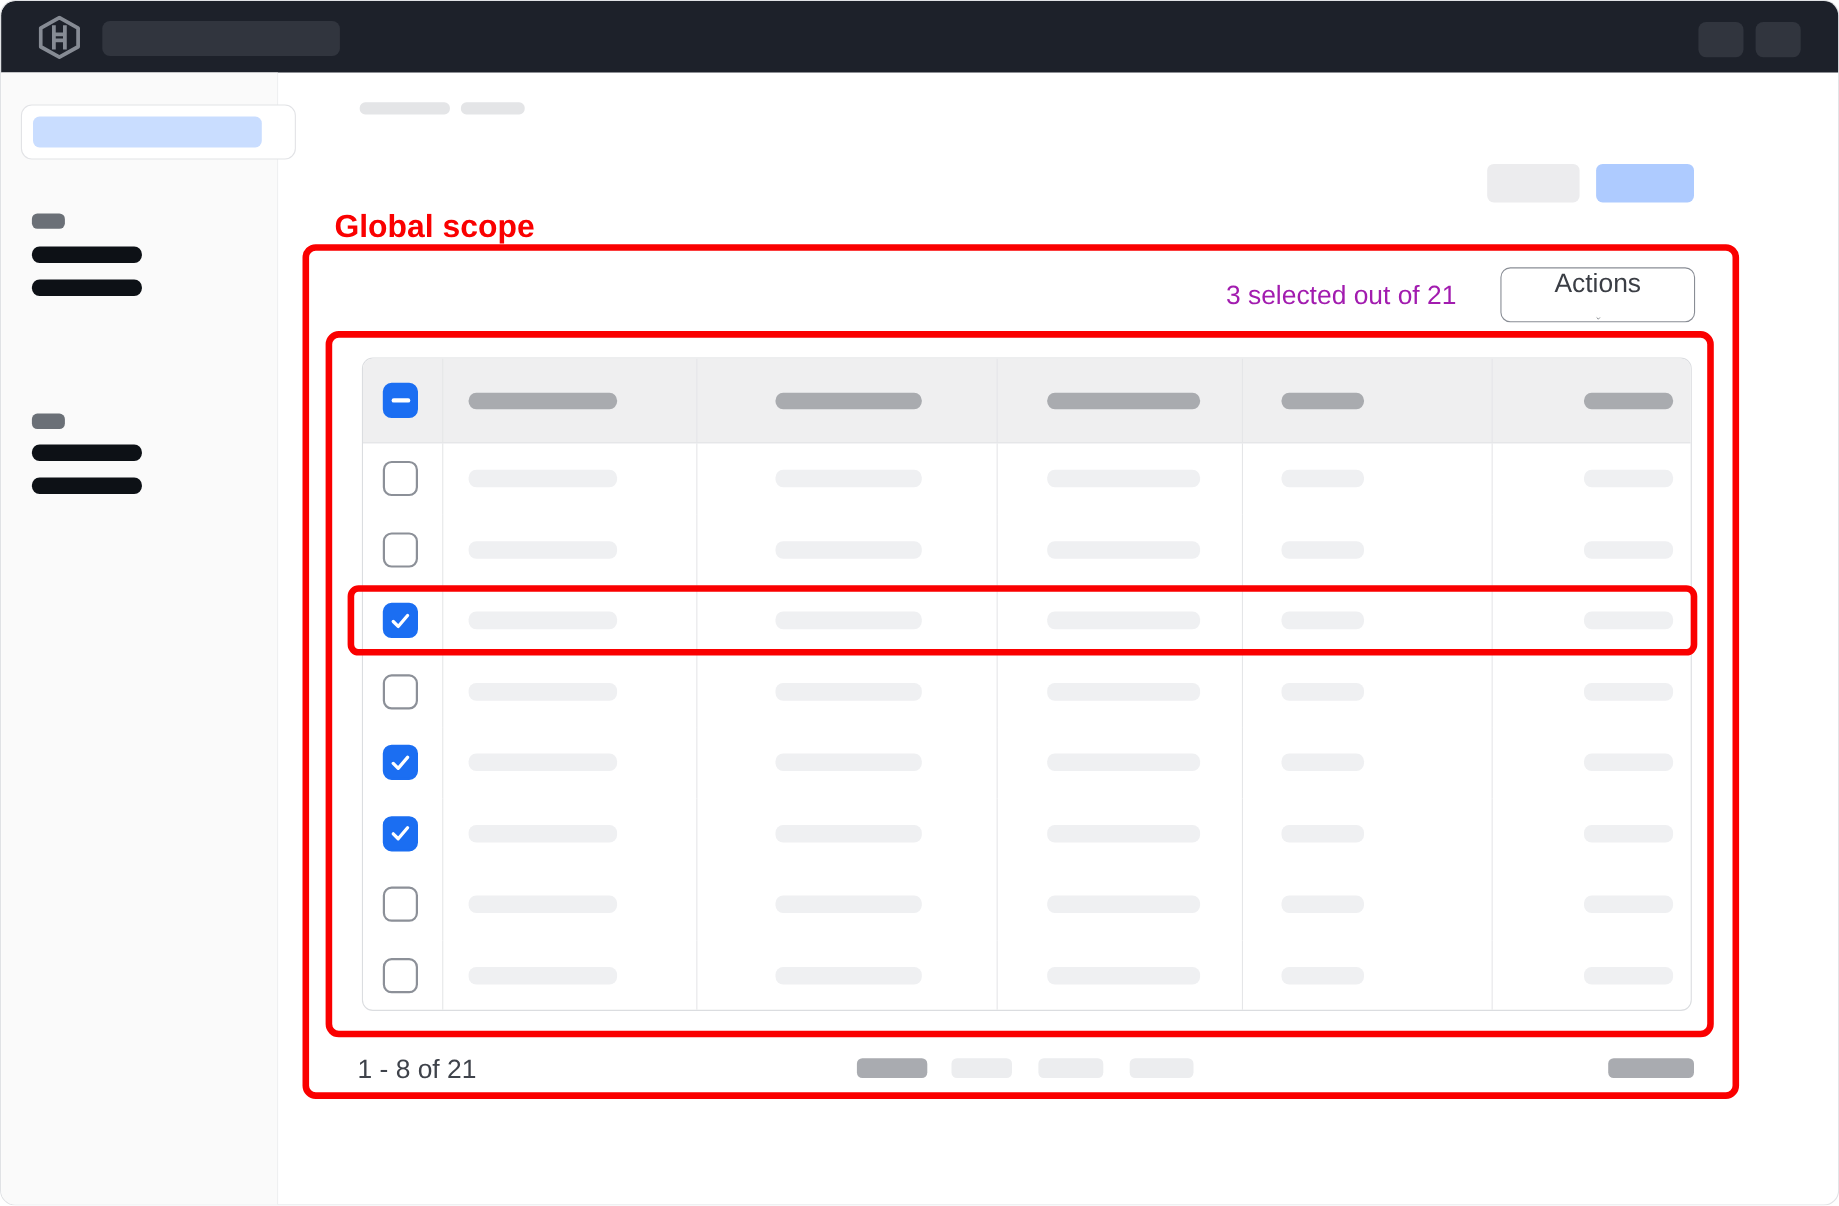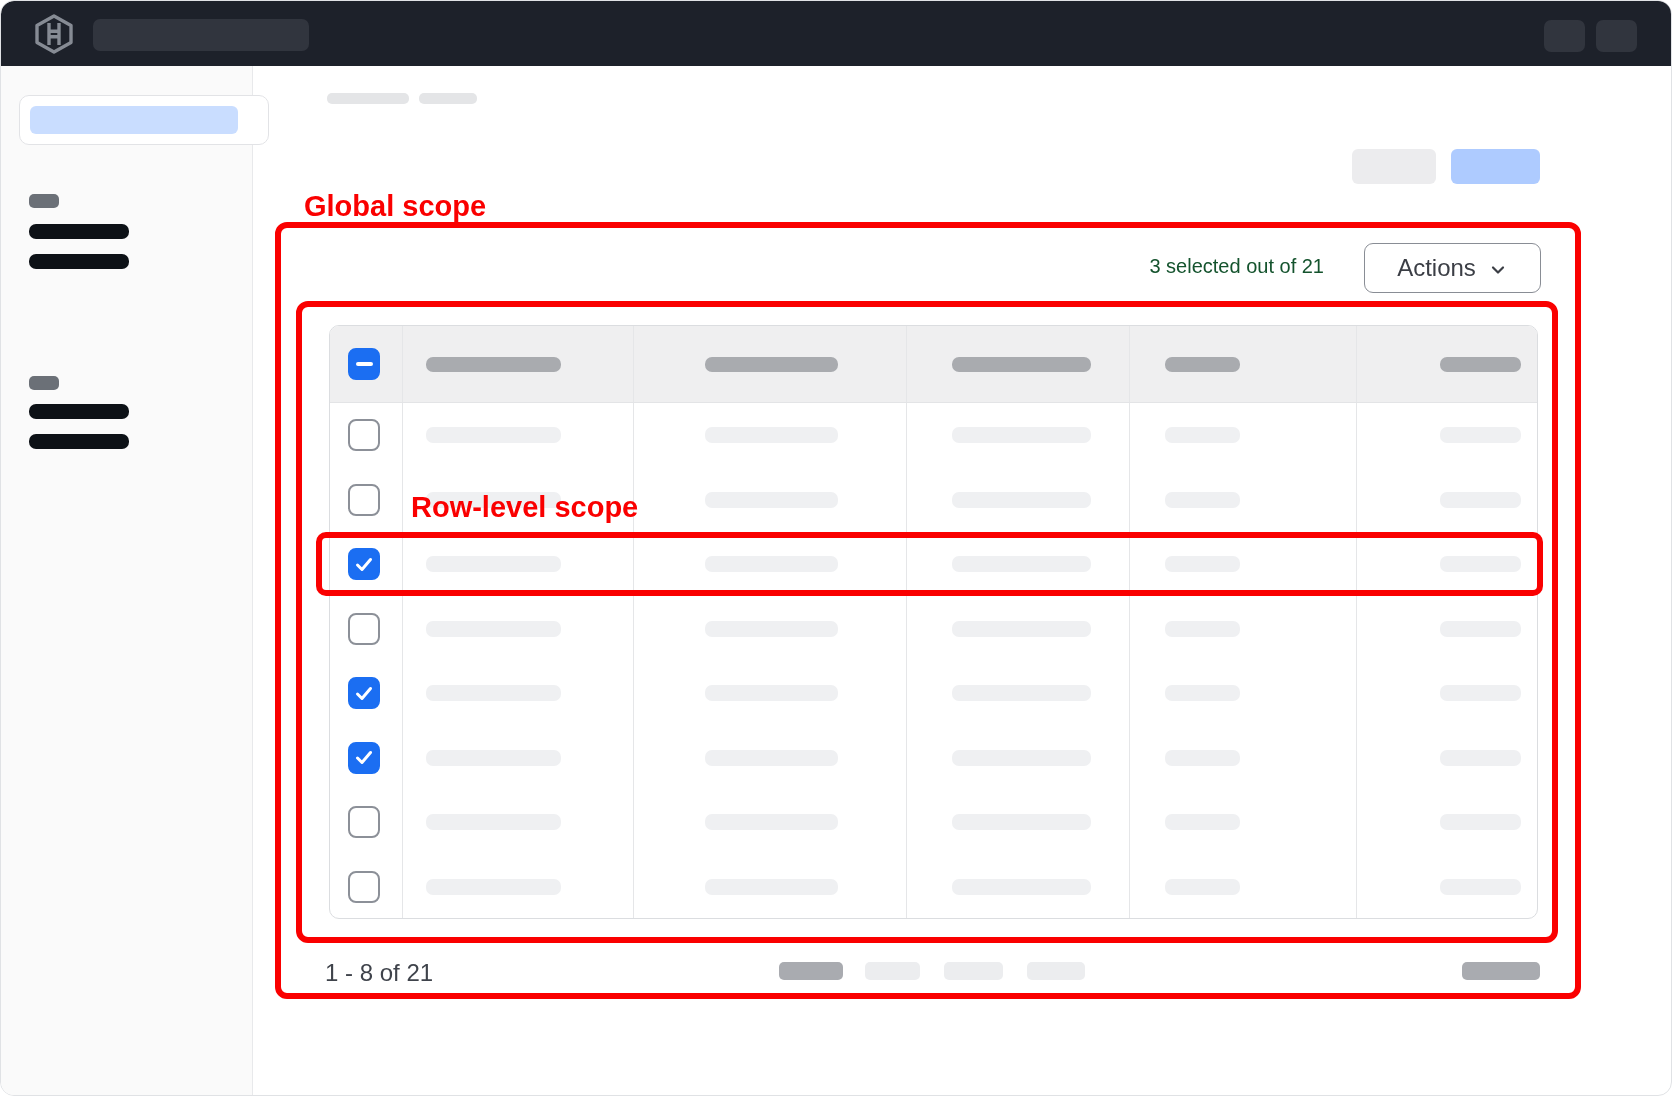--- a/index.html
+++ b/index.html
@@ -38,25 +38,25 @@
   .ann-label { position:absolute; color:#fa0000; font-weight:700; font-size:29px; line-height:34px; z-index:30; }
   .ann-label.global { left:287px; top:188px;margin-left:16px; }
   .ann-label.page   { left:313px; top:257px; }
   .ann-label.rowlvl { left:410px; top:489px; }
   .ann-box { position:absolute; border:6px solid #fa0000; z-index:25; pointer-events:none; }
   .ann-box.global { left:274px; top:221px;  width:1306px; height:777px; border-radius:12px; }
   .ann-box.page   { left:295px; top:300px;  width:1262px; height:642px; border-radius:12px; }
   .ann-box.rowlvl { left:315px; top:531px;  width:1227px; height:64px;  border-radius:10px; }
 
   
-  .sel-summary { position:absolute; top:254px; right:347px; font-size:20px; color:#14532d; }
+  .sel-summary { position:absolute; top:254px; right:347px; font-size:24px; color:#a21caf; }
   .actions-btn { position:absolute; left:1363px; top:242px; width:177px; height:50px;
                  background:#fff; border:1px solid #898d95; border-radius:9px;
                  display:flex; align-items:center; justify-content:center; gap:12px;
-                 font-size:24px; color:#3b3e45; cursor:pointer; }
+                 font-size:24px; color:#3b3e45; cursor:pointer;flex-direction:column; }
   .actions-btn svg { margin-top:3px; }
 
   
   .table { position:absolute; left:328px; top:324px; width:1209px; height:594px;
            border:1px solid #dbdde0; border-radius:10px; overflow:hidden; background:#fff; }
   .trow { display:grid; grid-template-columns:72px 231px 273px 223px 227px 183px; align-items:center; }
   .thead { height:77px; background:#efeff0; border-bottom:1px solid #e3e4e6; }
   .tbody { display:flex; flex-direction:column; height:516px; }
   .tbody .trow { flex:1; }
   .cell { height:100%; display:flex; align-items:center; }
@@ -118,21 +118,20 @@
   </div>
 
   <div class="crumb c1"></div>
   <div class="crumb c2"></div>
   <div class="hdr-btn gray"></div>
   <div class="hdr-btn blue"></div>
 
   <div class="ann-label global">Global scope</div>
   <div class="ann-box global"></div>
   <div class="ann-box page"></div>
-  <div class="ann-label rowlvl">Row-level scope</div>
   <div class="ann-box rowlvl"></div>
 
   <div class="sel-summary">3 selected out of 21</div>
   <button class="actions-btn">
     <span>Actions</span>
     <svg width="20" height="20" viewBox="0 0 20 20">
       <path d="M5 7.5 l5 5 5-5" fill="none" stroke="#3b3e45" stroke-width="2.2" stroke-linecap="round" stroke-linejoin="round"></path>
     </svg>
   </button>
 

